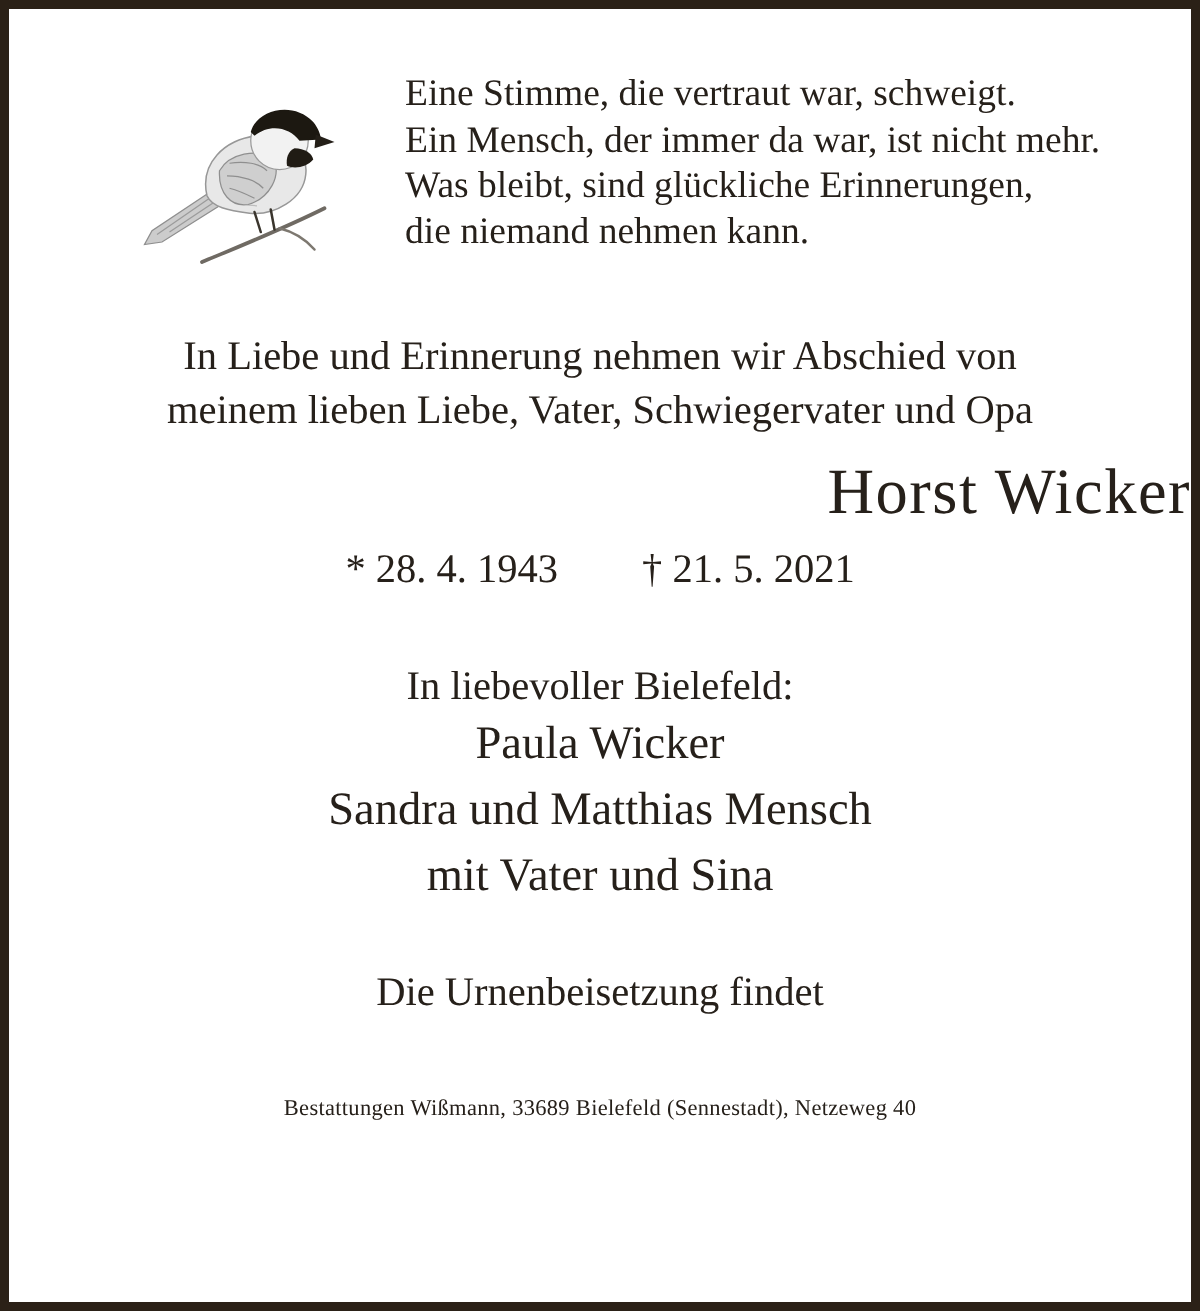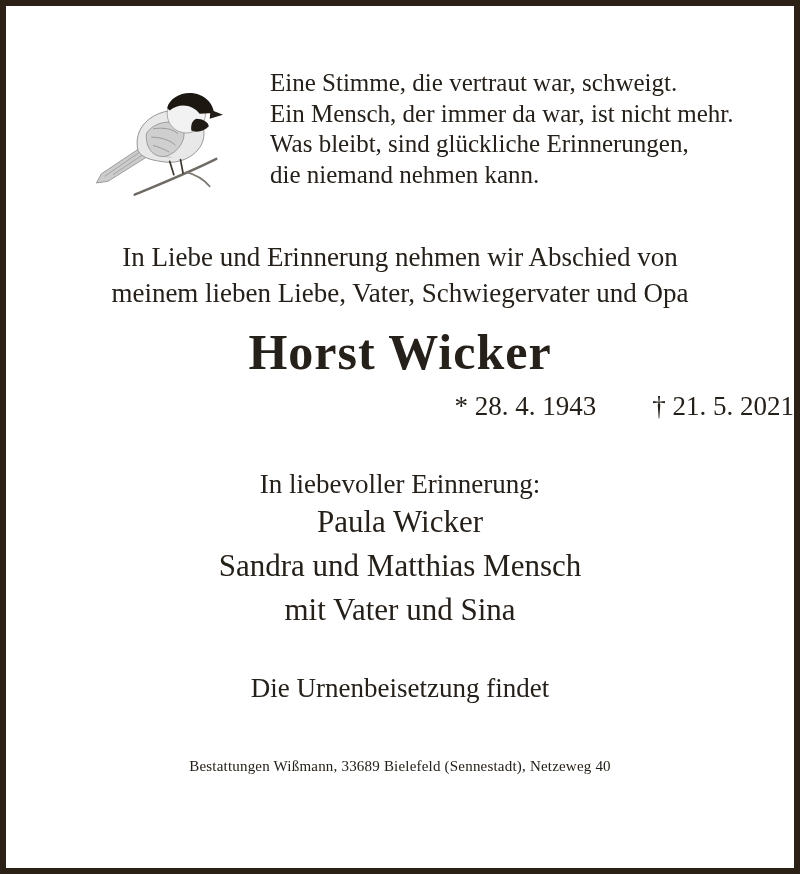--- a/index.html
+++ b/index.html
@@ -7,21 +7,21 @@
   body {
     background: #ffffff;
     border: 6px solid #2b2117;
     font-family: "Liberation Serif", "DejaVu Serif", serif;
     color: #26201a;
     overflow: hidden;
   }
   .page {
     width: 100%;
     height: 100%;
-    padding-top: 56px;
+    padding-top: 36px;
   }
   
   .header {
     display: flex;
     align-items: flex-start;
     padding-left: 82px;
   }
   .bird-wrap {
     width: 150px;
     height: 140px;
@@ -39,30 +39,30 @@
   }
   
   .intro {
     margin-top: 32px;
     text-align: center;
     font-size: 27px;
     line-height: 1.32;
   }
   .name {
     margin-top: 16px;
-    text-align: center;
-    font-size: 50px;
-    font-weight: bold;
+    text-align: right;
+    font-size: 43px;
+    font-weight: normal;
     letter-spacing: 1px;
     line-height: 1.0;
   }
   .dates {
     margin-top: 14px;
     display: flex;
-    justify-content: flex-end;
+    justify-content: center;
     gap: 56px;
     font-size: 27px;
   }
   .remembrance-heading {
     margin-top: 47px;
     text-align: center;
     font-size: 27px;
   }
   .names {
     text-align: center;
@@ -128,21 +128,21 @@
     <div>meinem lieben Liebe, Vater, Schwiegervater und Opa</div>
   </div>
 
   <h1 class="name">Horst Wicker</h1>
 
   <div class="dates">
     <span>* 28. 4. 1943</span>
     <span>† 21. 5. 2021</span>
   </div>
 
-  <div class="remembrance-heading">In liebevoller Erinnerung:</div>
+  <div class="remembrance-heading">In liebevoller Bielefeld:</div>
 
   <div class="names">
     <div>Paula Wicker</div>
     <div>Sandra und Matthias Mensch</div>
     <div>mit Vater und Sina</div>
   </div>
 
   <div class="notice">
     <div>Die Urnenbeisetzung findet</div>
   </div>

